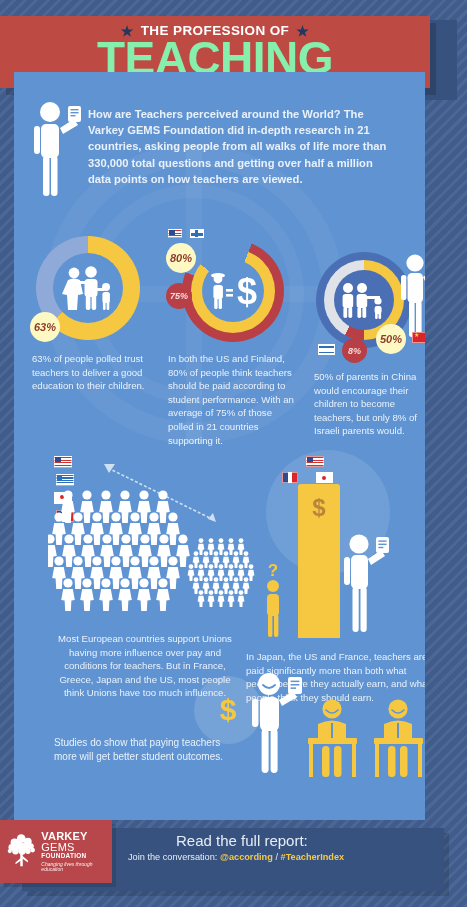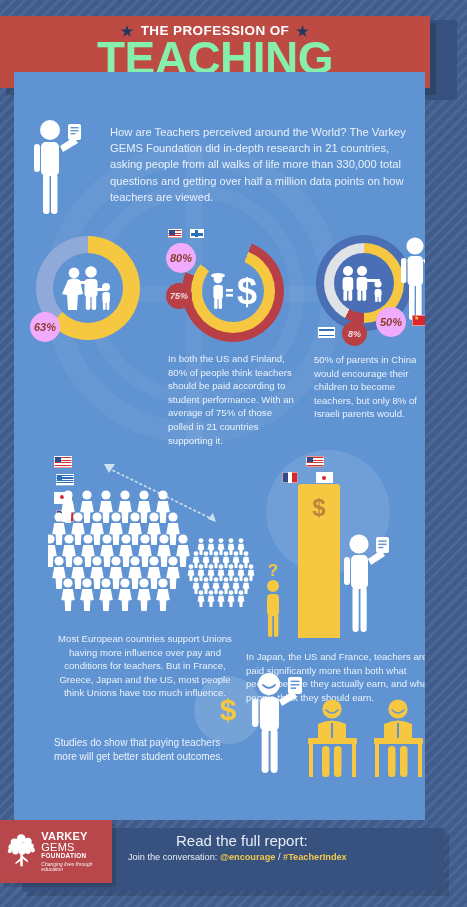--- a/index.html
+++ b/index.html
@@ -70,22 +70,22 @@
   }
   .star { color:#24375e; font-size:14px; line-height:1; }
   .banner-title {
     color:#86efac; font-weight:bold; font-size:46px;
     line-height:0.96; letter-spacing:-0.5px;
     margin-top:-2px;
   }
 
   
   .intro {
-    position: absolute; left: 16px; top: 46px;
-    width: 395px; display:flex; gap: 24px;
+    position: absolute; left: 16px; top: 28px;
+    width: 395px; display:flex; gap: 2px; font-weight: bold;
   }
   .intro-text {
     color: #e9f1fb; font-size: 11.2px; line-height: 1.45;
     width: 300px; padding-top: 6px;
   }
   .teacher-fig { position: relative; width: 56px; height: 98px; flex: none; }
 
   
   .donut-row { position:absolute; left:0; top:160px; width:411px; height:200px; }
   .donut-wrap { position:absolute; }
@@ -94,21 +94,21 @@
   }
   .donut-hole {
     position:absolute; border-radius:50%; background:#5f93d1;
     display:flex; align-items:center; justify-content:center;
   }
   .bubble {
     position:absolute; border-radius:50%;
     display:flex; align-items:center; justify-content:center;
     font-weight:bold; font-style:italic; color:#7a2b2b;
   }
-  .bubble.yellow { background:#f0abfc; color:#8c3b2a; }
+  .bubble.yellow { background:#fef9c3; color:#8c3b2a; }
   .bubble.red { background:#b73f45; color:#f3dede; }
   .bubble:after {
     content:""; position:absolute; width:0; height:0;
   }
 
   
   .flag { width:14px; height:9px; display:inline-block; position:relative;
           border:0.5px solid rgba(255,255,255,0.5); vertical-align:middle; }
   .flag-us { background:
       repeating-linear-gradient(#c33 0 1.3px, #fff 1.3px 2.6px); }
@@ -213,20 +213,21 @@
               <rect x="44.9" y="36" width="2.7" height="9" rx="1.3" fill="#fff"></rect>
               <rect x="48.6" y="36" width="2.7" height="9" rx="1.3" fill="#fff"></rect>
               <rect x="20" y="16" width="9" height="3" fill="#fff"></rect>
               <rect x="39" y="23" width="7" height="3" fill="#fff"></rect>
             </svg>
           </div>
         </div>
         <div class="bubble yellow" style="left:-6px; top:76px; width:30px;height:30px;font-size:11px;">
           <span>63%</span>
         </div>
+        <div class="cap" style="position:absolute; left:-4px; top:116px; width:128px;">63% of people polled trust teachers to deliver a good education to their children.</div>
       </div>
 
       <div class="donut-wrap" style="left:168px; top:8px;">
 
         <div class="donut" style="width:102px;height:102px;
              background: conic-gradient(from 0.06turn, #b73f45 0turn 0.75turn, rgba(0,0,0,0) 0.75turn 1turn);">
           <div style="position:absolute;left:9px;top:9px;width:84px;height:84px;border-radius:50%;
                background: conic-gradient(from 0.06turn, #f6c842 0turn 0.80turn, #5f93d1 0.80turn 1turn);">
             <div class="donut-hole" style="left:11px;top:11px;width:62px;height:62px;">
               <svg width="56" height="42" viewBox="0 0 56 42">
@@ -249,21 +250,21 @@
         </div>
         <div class="bubble yellow" style="left:-16px; top:3px; width:30px;height:30px;font-size:11px;">
           <span>80%</span>
         </div>
         <div class="bubble red" style="left:-16px; top:43px; width:26px;height:26px;font-size:9px;">
           <span>75%</span>
         </div>
         <div class="cap" style="position:absolute; left:-14px; top:112px; width:132px;">In both the US and Finland, 80% of people think teachers should be paid according to student performance. With an average of 75% of those polled in 21 countries supporting it.</div>
       </div>
 
-      <div class="donut-wrap" style="left:302px; top:3px;">
+      <div class="donut-wrap" style="left:302px; top:20px;">
         <div class="donut" style="width:96px;height:96px;background:#4a6fb5;">
           <div style="position:absolute;left:8px;top:8px;width:80px;height:80px;border-radius:50%;
                background: conic-gradient(#f6c842 0turn 0.5turn, #b73f45 0.5turn 0.58turn, #dfe3e8 0.58turn 1turn);">
             <div class="donut-hole" style="left:10px;top:10px;width:60px;height:60px;background:#4a6fb5;">
               <svg width="54" height="40" viewBox="0 0 54 40">
                 <circle cx="11" cy="8" r="5" fill="#fff"></circle>
                 <rect x="5.6" y="14" width="10.6" height="14" rx="3" fill="#fff"></rect>
                 <rect x="6.4" y="27" width="3.8" height="11" rx="1.8" fill="#fff"></rect>
                 <rect x="11.4" y="27" width="3.8" height="11" rx="1.8" fill="#fff"></rect>
                 <circle cx="25" cy="8" r="5" fill="#fff"></circle>
@@ -549,19 +550,19 @@
       <div class="logo-l1">VARKEY</div>
       <div class="logo-l2">GEMS</div>
       <div class="logo-l3">FOUNDATION</div>
       <div class="logo-tag">Changing lives through education</div>
     </div>
   </div>
   <div class="footer-txt">
     <div class="f-read">Read the full report:</div>
     <div class="f-join">
       <span>Join the conversation:</span>
-      <b>@encourage</b>
+      <b>@according</b>
       <span>/</span>
       <b>#TeacherIndex</b>
     </div>
   </div>
 
 </div>
 
 </body></html>

